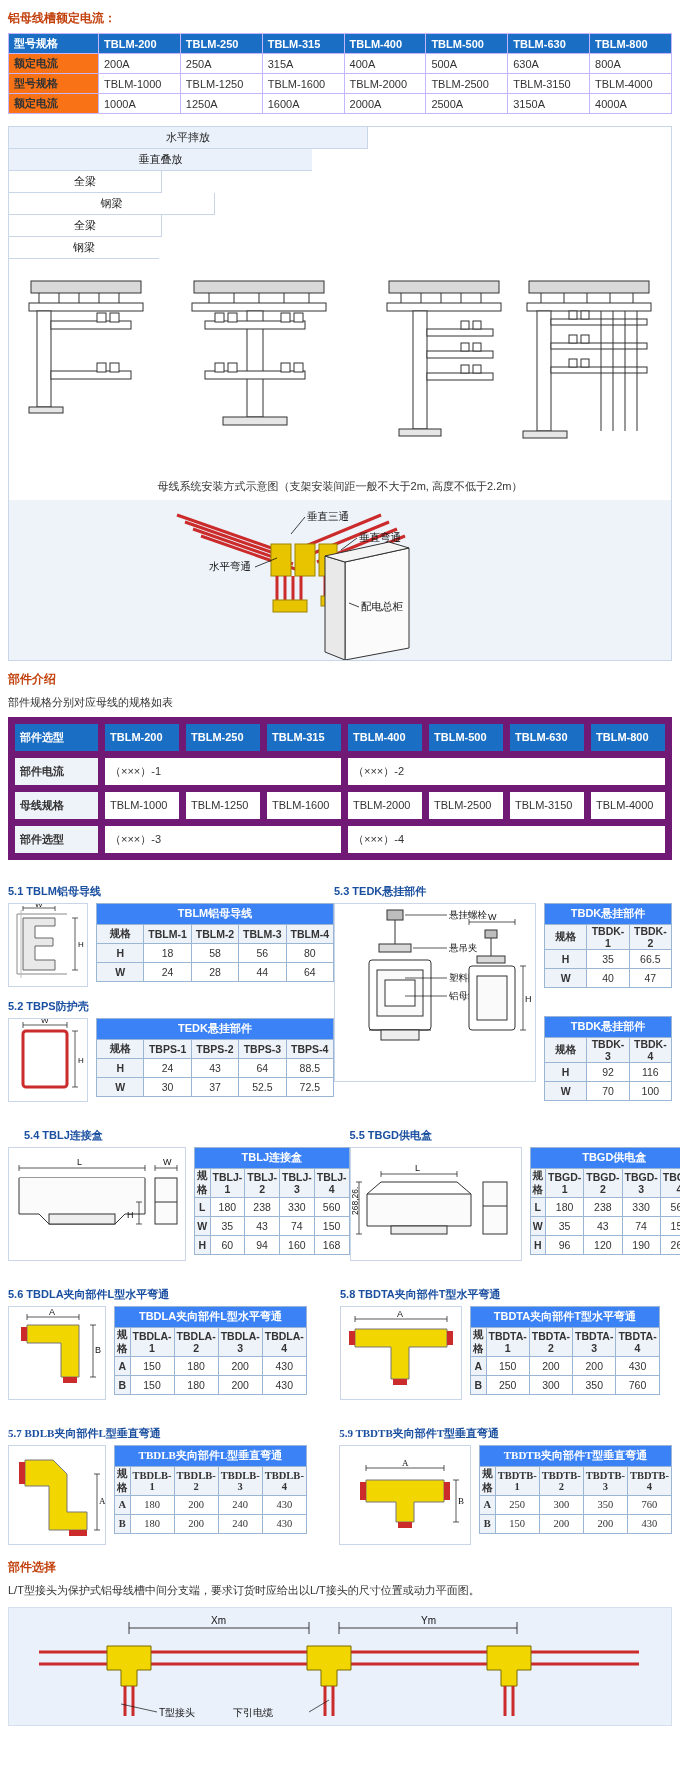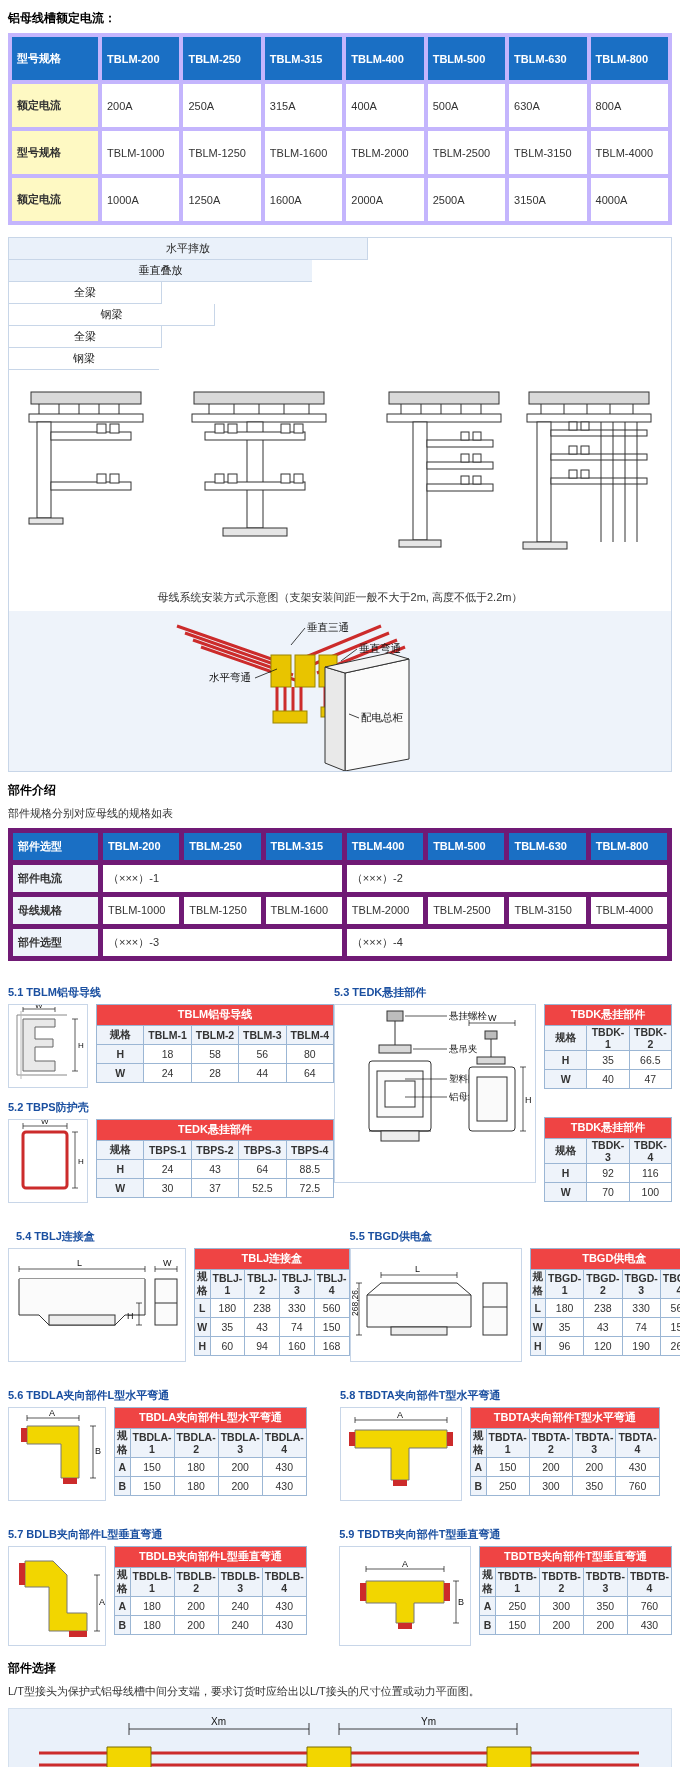--- a/index.html
+++ b/index.html
@@ -1,40 +1,40 @@
 <!DOCTYPE html>
 <html><head>
 <meta charset="utf-8">
 <style>
   html,body{margin:0;padding:0;}
   body{width:680px;background:#fff;font-family:"Liberation Sans","DejaVu Sans",sans-serif;font-size:11px;color:#222;}
   .page{width:680px;position:relative;}
-  .sec-title{font-size:12px;font-weight:bold;color:#000000;margin:10px 0 6px 8px;font-family:Liberation Serif, serif;}
+  .sec-title{font-size:12px;font-weight:bold;color:#c2410c;margin:10px 0 6px 8px;font-family:Liberation Serif, serif;}
   .para{font-size:11px;color:#333;margin:4px 0 6px 8px;line-height:1.5;}
   table{border-collapse:collapse;}
   .tbl-main{width:664px;margin:4px 8px 0 8px;table-layout:fixed;}
-  .tbl-main td,.tbl-main th{border:4px solid #c4b5fd;height:19px;font-size:11px;padding:12px 5px;text-align:left;color:#333;}
+  .tbl-main td,.tbl-main th{border:1px solid #c4b5fd;height:19px;font-size:11px;padding:0 5px;text-align:left;color:#333;}
   .tbl-main thead th{background:#1a6fc4;color:#fff;font-weight:bold;}
-  .tbl-main td.hd{background:#fef9c3;font-weight:bold;color:#333;margin-top:16px;}
+  .tbl-main td.hd{background:#f97316;font-weight:bold;color:#333;margin-top:16px;}
   .diagram-box{margin:12px 8px 0 8px;border:1px solid #c8d6e8;background:#fff;}
   .dg-row{display:flex;flex-direction:column;}
   .dg-cell{border-right:1px solid #c8d6e8;border-bottom:1px solid #c8d6e8;text-align:center;font-size:11px;padding:3px 0;box-sizing:border-box;}
   .dg-cell:last-child{border-right:none;}
   .caption{text-align:center;font-size:11px;padding:5px 0 6px 0;color:#333;}
   .blue-band{background:#eaf1fa;}
   .svgwrap{display:block;}
   .parts-tbl{width:664px;margin:4px 8px 0 8px;table-layout:fixed;}
-  .parts-tbl td,.parts-tbl th{border:5px solid #701a75;height:19px;font-size:11px;padding:4px 5px;color:#333;margin-top:43px;}
+  .parts-tbl td,.parts-tbl th{border:7px solid #701a75;height:19px;font-size:11px;padding:4px 5px;color:#333;margin-top:43px;}
   .parts-tbl thead th{background:#1a6fc4;color:#fff;font-weight:bold;text-align:left;}
   .parts-tbl td.hd{background:#eef3fa;font-weight:bold;}
   .sub-h{font-size:11px;font-weight:bold;color:#1a4fa0;margin:12px 0 4px 8px;}
   .two-col{display:flex;margin:0 8px;}
   .col{flex:1;}
   .mini{border-collapse:collapse;width:100%;}
-  .mini th{background:#ef4444;color:#fff;font-size:11px;font-weight:bold;height:18px;text-align:center;border:1px solid #9bb6d4;}
+  .mini th{background:#3b82f6;color:#fff;font-size:11px;font-weight:bold;height:18px;text-align:center;border:1px solid #9bb6d4;}
   .mini td{border:1px solid #9bb6d4;height:18px;font-size:10.5px;text-align:center;color:#333;padding:0 2px;}
   .mini td.rh{background:#eef3fa;font-weight:bold;width:34px;}
   .flexrow{display:flex;align-items:flex-start;gap:8px;}
   .drawbox{border:1px solid #c8d6e8;background:#fff;}
   .foot-note{font-size:11px;color:#333;margin:4px 0 2px 8px;line-height:1.6;}
   .bottom-band{margin:8px 8px 10px 8px;background:#eaf1fa;border:1px solid #d4e0ee;}
   .tt{font-size:10px;}
 </style>
 </head>
 <body>
@@ -459,21 +459,21 @@
             </tr>
           </tbody>
             </table>
         </div>
       </div>
     </div>
   </div>
 
   <div class="two-col" style="margin-top:14px;">
     <div class="col">
-      <div class="sub-h" style="margin-left:8px">5.4 TBLJ连接盒</div>
+      <div class="sub-h" style="margin-left:16px">5.4 TBLJ连接盒</div>
       <div class="flexrow">
         <div class="drawbox">
           <svg width="176" height="110" viewBox="0 0 176 110">
             <g stroke="#333" fill="none" stroke-width="1">
               <path d="M10 30 L136 30"></path>
               <path d="M10 30 L10 66 L30 66 L40 76 L106 76 L116 66 L136 66 L136 30" fill="#fbfbfb"></path>
               <rect x="40" y="66" width="66" height="10" fill="#eee"></rect>
               <rect x="146" y="30" width="22" height="46" fill="#fbfbfb"></rect>
               <path d="M146 54 L168 54"></path>
             </g>
@@ -692,21 +692,21 @@
             <td>300</td>
             <td>350</td>
             <td>760</td>
           </tr>
         </tbody>
           </table>
       </div>
     </div>
   </div>
 
-  <div class="two-col" style="margin-top:14px;">
+  <div class="two-col" style="margin-top:14px;font-family:Liberation Serif, serif;">
     <div class="col">
       <div class="sub-h" style="margin-left:0">5.7 BDLB夹向部件L型垂直弯通</div>
       <div class="flexrow">
         <div class="drawbox">
           <svg width="96" height="96" viewBox="0 0 96 96">
             <path d="M16 14 L44 14 L58 28 L58 66 L78 66 L78 84 L40 84 L40 40 L16 40 Z" fill="#f2d600" stroke="#777"></path>
             <g fill="#cc2b2b">
                 <rect x="10" y="16" width="6" height="22"></rect>
                 <rect x="60" y="84" width="18" height="6"></rect>
               </g>

